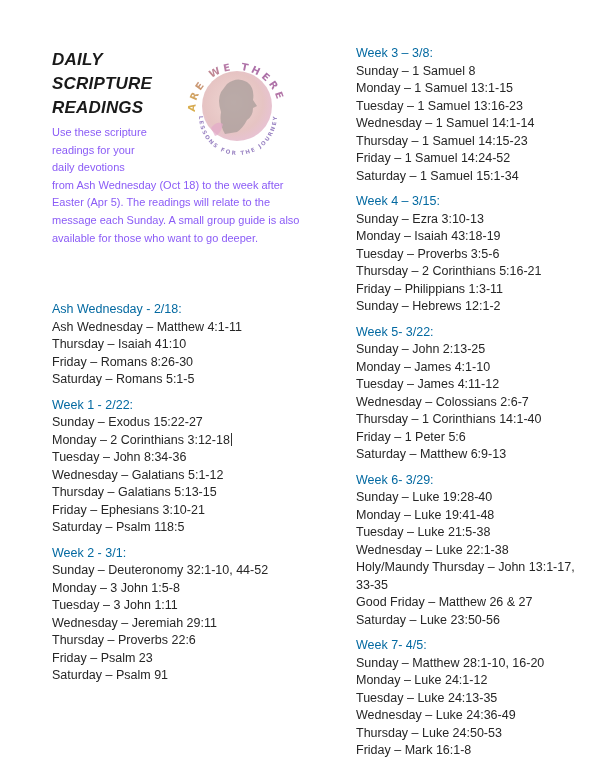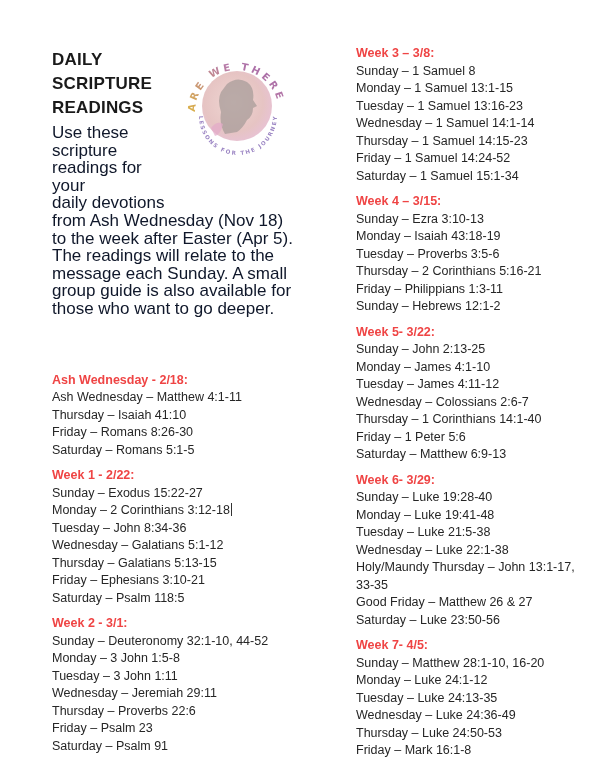--- a/index.html
+++ b/index.html
@@ -13,29 +13,30 @@
   }
   .col-left {
     position: absolute; left: 52px; top: 48px; width: 250px;
   }
   .col-right {
     position: absolute; left: 356px; top: 45px; width: 240px;
   }
   .title-line {
     font-weight: bold; font-size: 17px; line-height: 24px; color: #1a1a1a;
     letter-spacing: 0.2px;
+    font-style: italic;
   }
   .intro {
-    font-size: 17px; line-height: 17.6px; color: #0f172a;
+    font-size: 11px; line-height: 17.6px; color: #8b5cf6;
   }
   .intro .narrow { display: block; width: 120px; }
   .intro .wide { display: block; width: 250px; }
   .section { margin-bottom: 8px; }
   .section-heading {
-    font-weight: bold; font-size: 12.5px; line-height: 17.5px; color: #ef4444;
+    font-weight: normal; font-size: 12.5px; line-height: 17.5px; color: #0369a1;
   }
   .reading {
     font-size: 12.5px; line-height: 17.5px; color: #262626; white-space: nowrap;
   }
   .reading.wrap { white-space: normal; width: 235px; }
   .caret {
     display: inline-block; width: 1px; height: 13px; background: #333;
     vertical-align: -2px; margin-left: 1px;
   }
   .logo {
@@ -49,21 +50,21 @@
   <div>
     <div class="title-line">DAILY</div>
     <div class="title-line">SCRIPTURE</div>
     <div class="title-line">READINGS</div>
   </div>
 
   <div class="intro" style="margin-top:4px;">
     <span class="narrow">Use these scripture</span>
     <span class="narrow">readings for your</span>
     <span class="narrow">daily devotions</span>
-    <span class="wide">from Ash Wednesday (Nov 18) to the week after Easter (Apr 5). The readings will relate to the message each Sunday. A small group guide is also available for those who want to go deeper.</span>
+    <span class="wide">from Ash Wednesday (Oct 18) to the week after Easter (Apr 5). The readings will relate to the message each Sunday. A small group guide is also available for those who want to go deeper.</span>
   </div>
 
   <div class="section" style="margin-top:54px;">
     <div class="section-heading">Ash Wednesday - 2/18:</div>
     <div class="reading">Ash Wednesday  – Matthew 4:1-11</div>
     <div class="reading">Thursday – Isaiah 41:10</div>
     <div class="reading">Friday – Romans 8:26-30</div>
     <div class="reading">Saturday  – Romans 5:1-5</div>
   </div>
 

